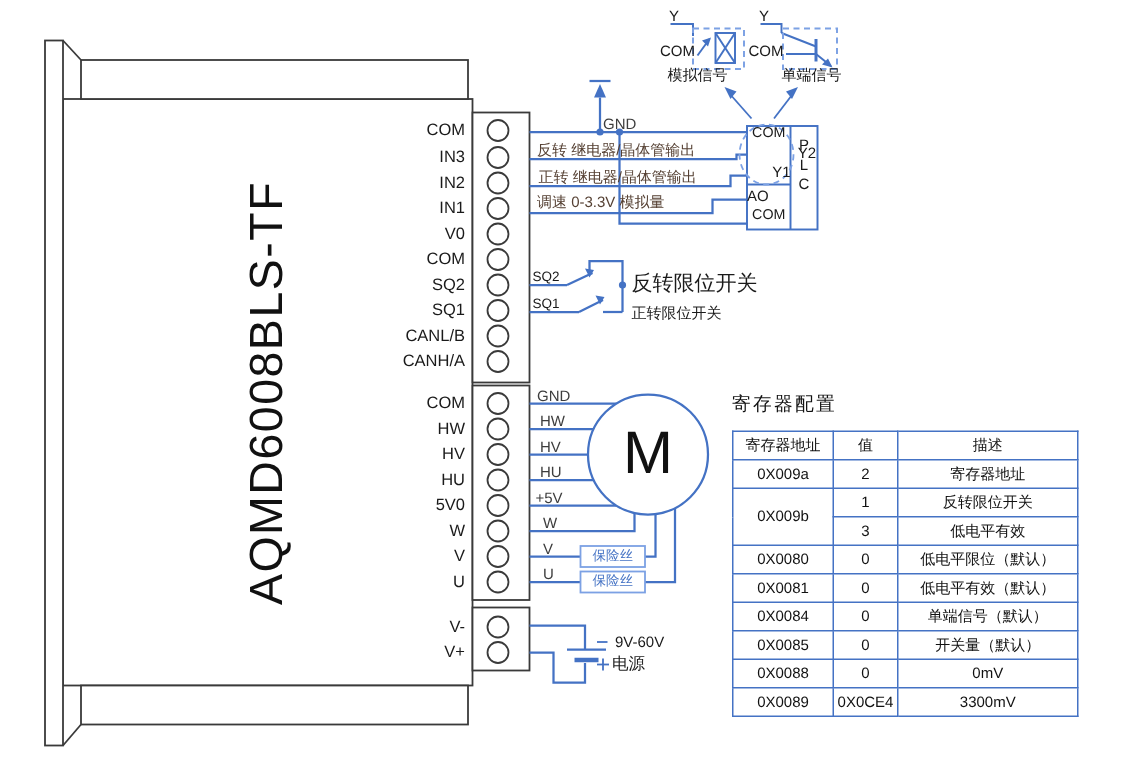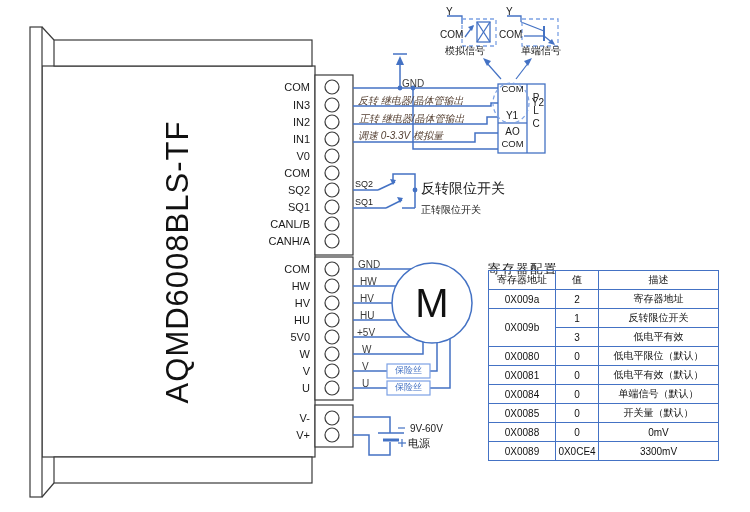--- a/index.html
+++ b/index.html
@@ -1,28 +1,28 @@
 <!DOCTYPE html>
 <html><head>
 <meta charset="utf-8">
 <style>
   html,body{margin:0;padding:0;background:#fff;}
   #stage{position:relative;width:750px;height:512px;background:#fff;overflow:hidden;
          font-family:"Liberation Sans",sans-serif;}
   .t{position:absolute;white-space:nowrap;color:#1a1a1a;line-height:1.1;}
   .term{position:absolute;right:440px;text-align:right;font-size:11px;color:#1a1a1a;white-space:nowrap;}
-  .wirelbl{color:#554033;font-size:10px;font-style:italic;}
+  .wirelbl{color:#554033;font-size:10px;}
   .gry{color:#3d3d3d;font-size:10px;}
   .blu{color:#4472C4;}
   #model{position:absolute;left:178px;top:262px;transform:translate(-50%,-50%) rotate(-90deg);
          font-size:31px;letter-spacing:1px;color:#111;}
   #motorM{position:absolute;left:432px;top:303px;transform:translate(-50%,-50%);
           font-size:40px;color:#111;}
   #regtitle{position:absolute;left:488px;top:261px;font-size:12.5px;letter-spacing:1.5px;color:#111;}
-  table.reg{position:absolute;left:488px;top:270px;border-collapse:collapse;table-layout:fixed;border-radius:17px;}
+  table.reg{position:absolute;left:488px;top:287px;border-collapse:collapse;table-layout:fixed;border-radius:17px;}
   table.reg td{border:1px solid #4472C4;height:18px;padding:0 2px;font-size:10px;
                text-align:center;color:#111;overflow:hidden;}
   svg{position:absolute;left:0;top:0;}
 </style>
 </head>
 <body>
 
 <div id="stage">
 
   <svg width="750" height="512" viewBox="0 0 750 512">
@@ -202,22 +202,22 @@
   <div class="t gry" style="left:362px;top:378px">U</div>
   <div class="t blu" style="left:387px;top:366px;width:43px;text-align:center;font-size:9px">保险丝</div>
   <div class="t blu" style="left:387px;top:383px;width:43px;text-align:center;font-size:9px">保险丝</div>
   <div id="motorM">M</div>
 
   <div class="t" style="left:410px;top:423px;font-size:10px;">9V-60V</div>
   <div class="t" style="left:408px;top:437px;font-size:11px">电源</div>
 
   <div class="t" style="left:498px;top:84px;width:29px;text-align:center;font-size:9.5px">COM</div>
   <div class="t" style="left:498px;top:97px;width:46px;text-align:right;font-size:10px">Y2</div>
-  <div class="t" style="left:498px;top:110px;width:28px;text-align:center;font-size:10px">Y1</div>
-  <div class="t" style="left:498px;top:126px;width:29px;text-align:center;font-size:10px">AO</div>
+  <div class="t" style="left:498px;top:110px;width:46px;text-align:center;font-size:10px">Y1</div>
+  <div class="t" style="left:498px;top:126px;width:29px;text-align:left;font-size:10px">AO</div>
   <div class="t" style="left:498px;top:139px;width:29px;text-align:center;font-size:9.5px">COM</div>
   <div class="t" style="left:527px;top:92px;width:18px;text-align:center;font-size:10px">P</div>
   <div class="t" style="left:527px;top:105px;width:18px;text-align:center;font-size:10px">L</div>
   <div class="t" style="left:527px;top:118px;width:18px;text-align:center;font-size:10px">C</div>
 
   <div class="t" style="left:446px;top:6px;font-size:10px">Y</div>
   <div class="t" style="left:440px;top:29px;font-size:10px">COM</div>
   <div class="t" style="left:445px;top:45px;font-size:10px">模拟信号</div>
   <div class="t" style="left:506px;top:6px;font-size:10px">Y</div>
   <div class="t" style="left:499px;top:29px;font-size:10px">COM</div>

